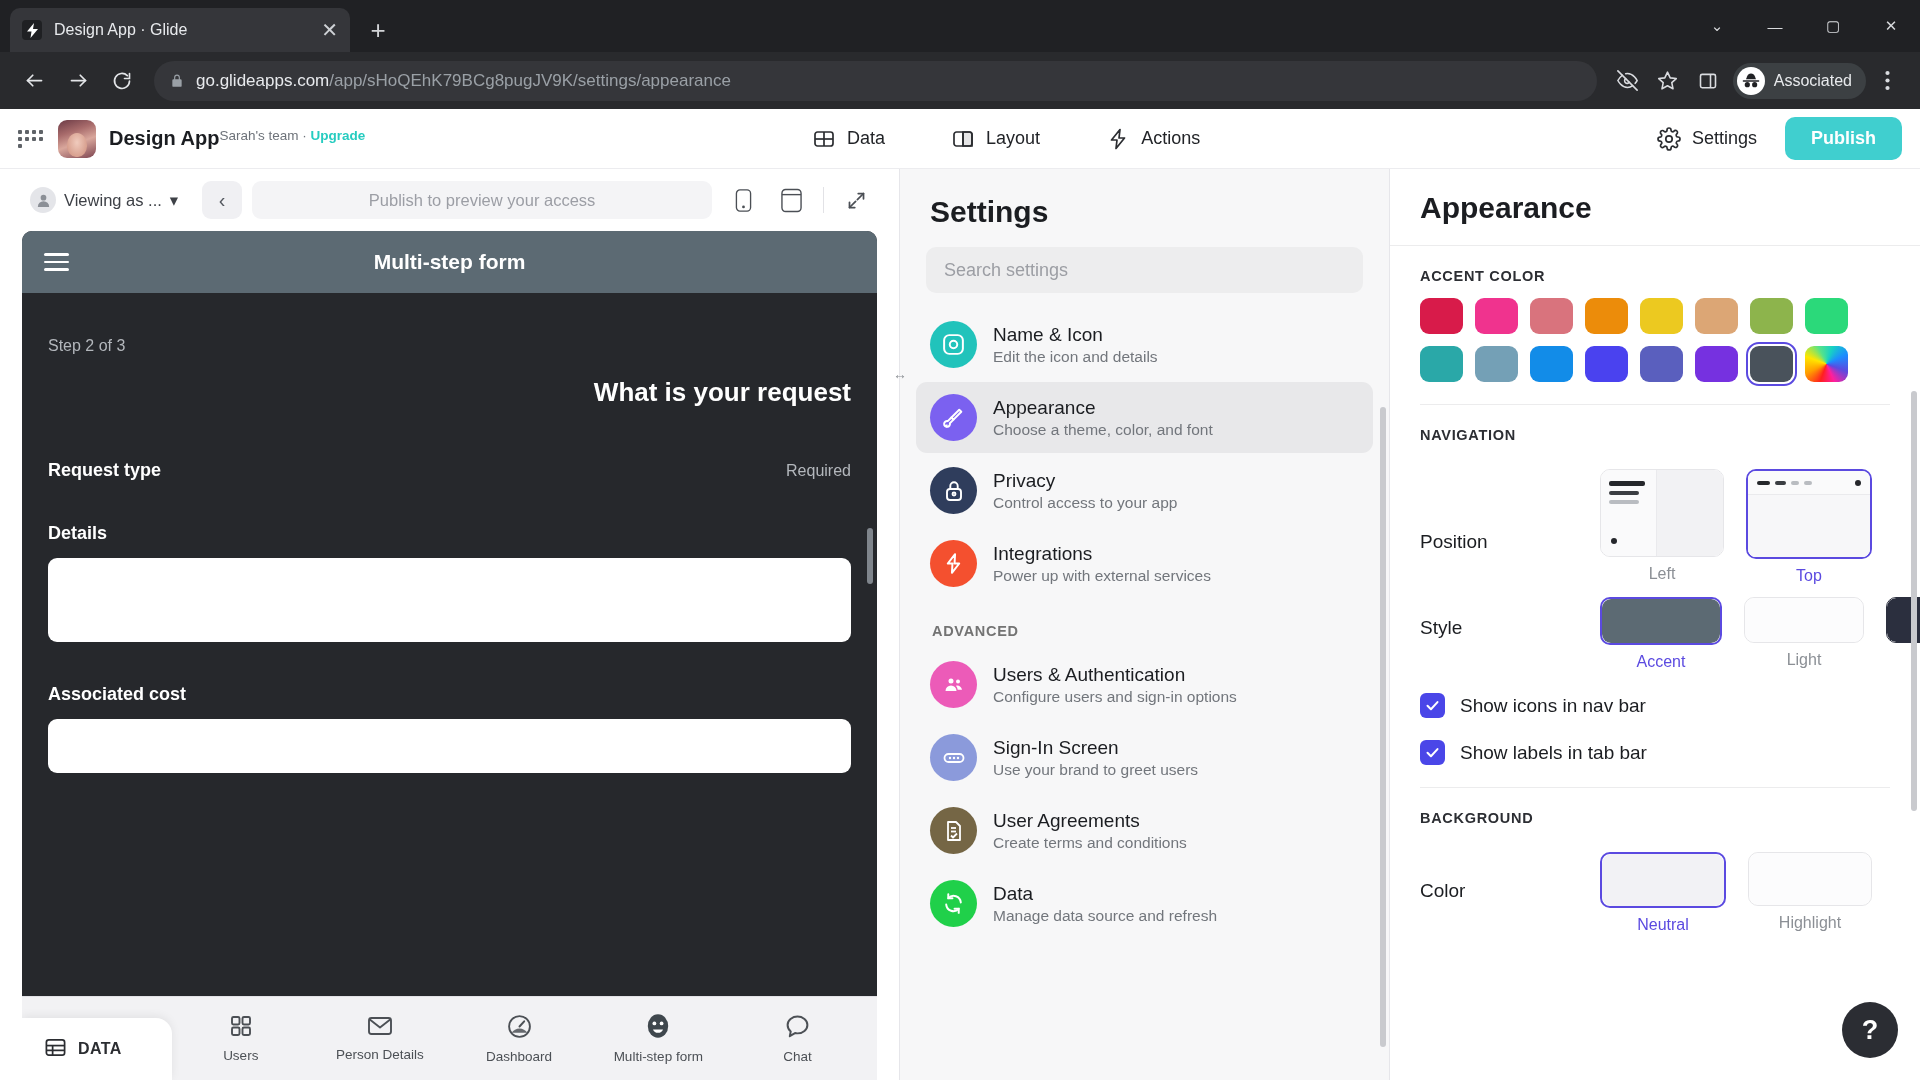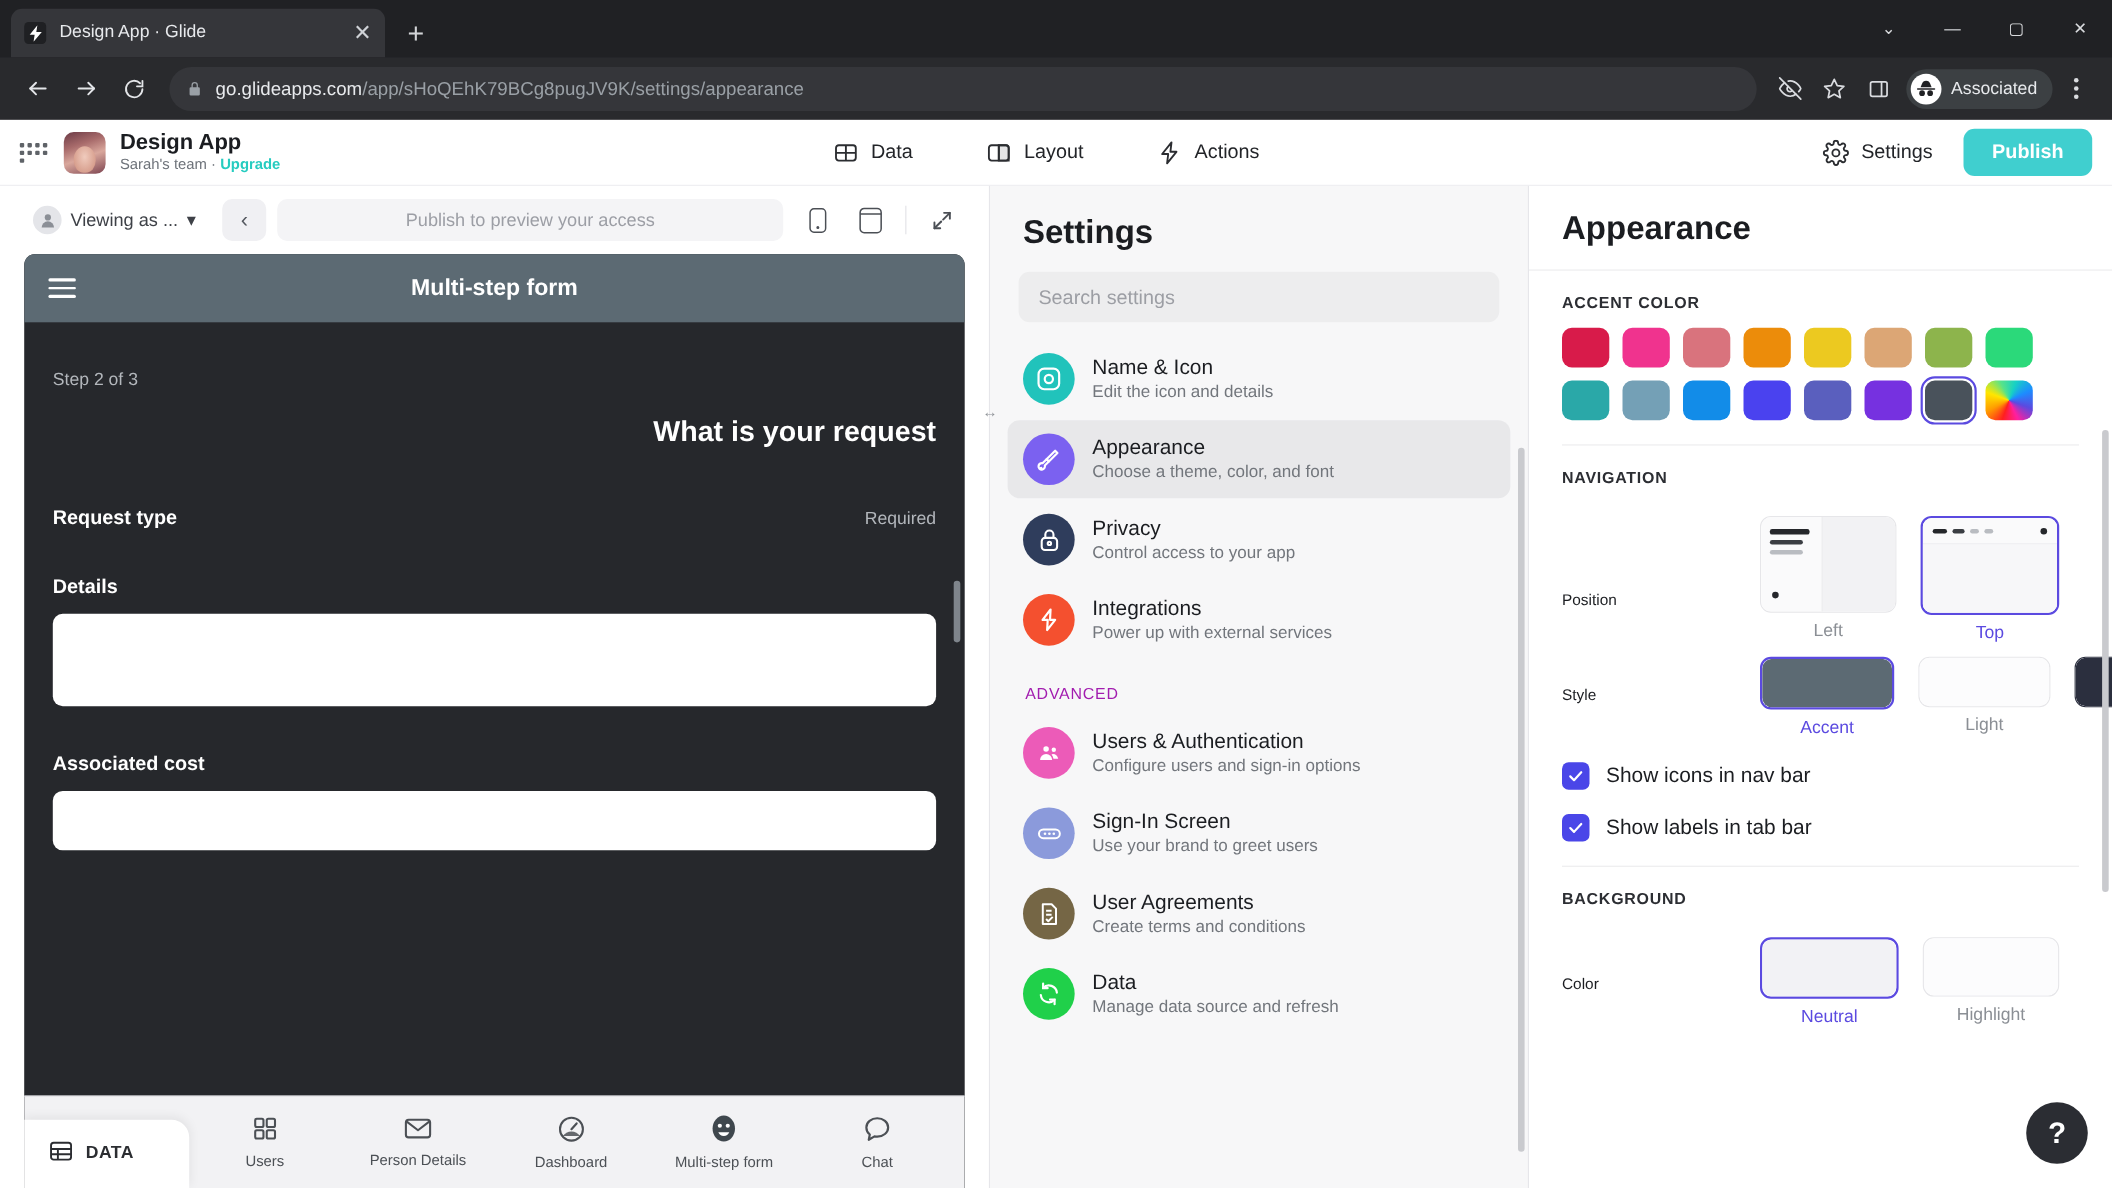--- a/index.html
+++ b/index.html
@@ -91,21 +91,21 @@
   .app-avatar {
     width: 38px; height: 38px; border-radius: 9px; flex: none; margin-right: 13px;
     background: linear-gradient(160deg,#6b3a45 0%, #a86b6b 32%, #d9a79c 58%, #7d4450 100%);
     position: relative; overflow: hidden;
   }
   .app-avatar::after {
     content:''; position:absolute; left:9px; top:13px; width:20px; height:24px;
     border-radius: 50% 50% 45% 45%;
     background: radial-gradient(ellipse at 50% 40%, #f0cbbd 0%, #d8a08f 70%, #b4766a 100%);
   }
-  .app-meta { display: flex; flex-direction: column; justify-content: center; }
+  .app-meta { display: flex; flex-direction: row; justify-content: center; }
   .app-title { font-size: 20px; font-weight: bold; color: #1b1d21; line-height: 1.15; }
   .app-sub { font-size: 13.5px; color: #6e737a; line-height: 1.3; }
   .app-sub .up { color: #26ccc0; font-weight: bold; }
   .header-center { flex: 1; display: flex; align-items: center; justify-content: center; gap: 46px; }
   .htab { display: flex; align-items: center; gap: 11px; padding: 7px 10px; border-radius: 8px; }
   .htab span { font-size: 18px; color: #222428; }
   .header-right { display: flex; align-items: center; gap: 18px; }
   .settings-btn { display: flex; align-items: center; gap: 11px; padding: 7px 10px; border-radius: 8px; }
   .settings-btn span { font-size: 18px; color: #222428; }
   .publish-btn {
@@ -227,21 +227,21 @@
     padding: 12px 14px; border-radius: 11px; margin-bottom: 2px;
   }
   .s-item.active { background: #e8e8ea; }
   .s-icon {
     width: 47px; height: 47px; border-radius: 50%; flex: none;
     display: flex; align-items: center; justify-content: center;
   }
   .s-text { display: flex; flex-direction: column; gap: 2px; min-width: 0; }
   .s-name { font-size: 19px; color: #1b1d21; }
   .s-desc { font-size: 15.5px; color: #72767c; }
-  .s-group { font-size: 14.5px; font-weight: normal; color: #a21caf; letter-spacing:.7px; padding: 22px 16px 10px; }
+  .s-group { font-size: 14.5px; font-weight: bold; color: #737373; letter-spacing:.7px; padding: 22px 16px 10px; }
   .col-scroll {
     position: absolute; right: 3px; width: 6px; border-radius: 3px; background: #c9cace;
   }
   .resize-handle {
     position: absolute; left: -9px; top: 196px; width: 18px; height: 18px;
     display:flex; align-items:center; justify-content:center; color:#8e9297; font-size: 14px;
   }
 
   
   .appearance-col { flex: 1; background: #fff; display: flex; flex-direction: column; position: relative; min-width:0; }
@@ -252,21 +252,21 @@
   .swatch { width: 43px; height: 36px; border-radius: 9px; }
   .swatch.sel { outline: 2.5px solid #5b4ae0; outline-offset: 2.5px; }
   .swatch.rainbow {
     background:
       conic-gradient(from 200deg, #ff1f1f, #ff9e00, #ffe600, #57e389, #17d1c4,
                      #1d8cff, #5b4ae0, #ff1f9e, #ff1f1f);
   }
   .ap-divider { height:1px; background:#ececed; margin-top: 22px; }
 
   .opt-row { display: flex; align-items: flex-end; margin-top: 12px; }
-  .opt-rowlabel { width: 180px; font-size: 14px; color: #1b1d21; padding-bottom: 32px; flex:none; }
+  .opt-rowlabel { width: 180px; font-size: 19px; color: #1b1d21; padding-bottom: 32px; flex:none; }
   .opt-items { display: flex; gap: 22px; }
   .opt-item { display: flex; flex-direction: column; align-items: center; gap: 8px; }
   .opt-box { border-radius: 10px; border: 1.5px solid #e6e6e9; overflow: hidden; }
   .opt-box.sel { border: 2.5px solid #5b4ae0; }
   .opt-cap { font-size: 16px; color: #8b8f95; }
   .opt-cap.sel { color: #5b4ae0; }
 
   .nav-left-prev { width: 122px; height: 86px; background: #fafafb; display: flex; }
   .nlp-side { width: 56px; border-right: 1px solid #eaeaed; padding: 11px 8px; position: relative; }
   .nlp-side i { display:block; height: 4px; border-radius: 2px; background:#c9cbcf; margin-bottom: 5px; }

